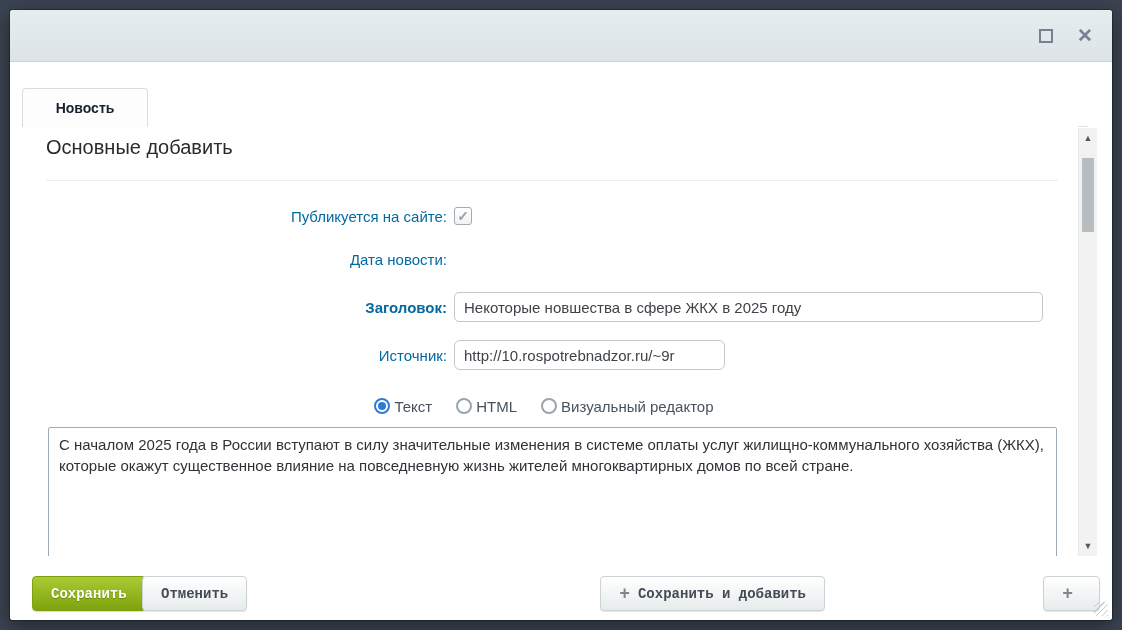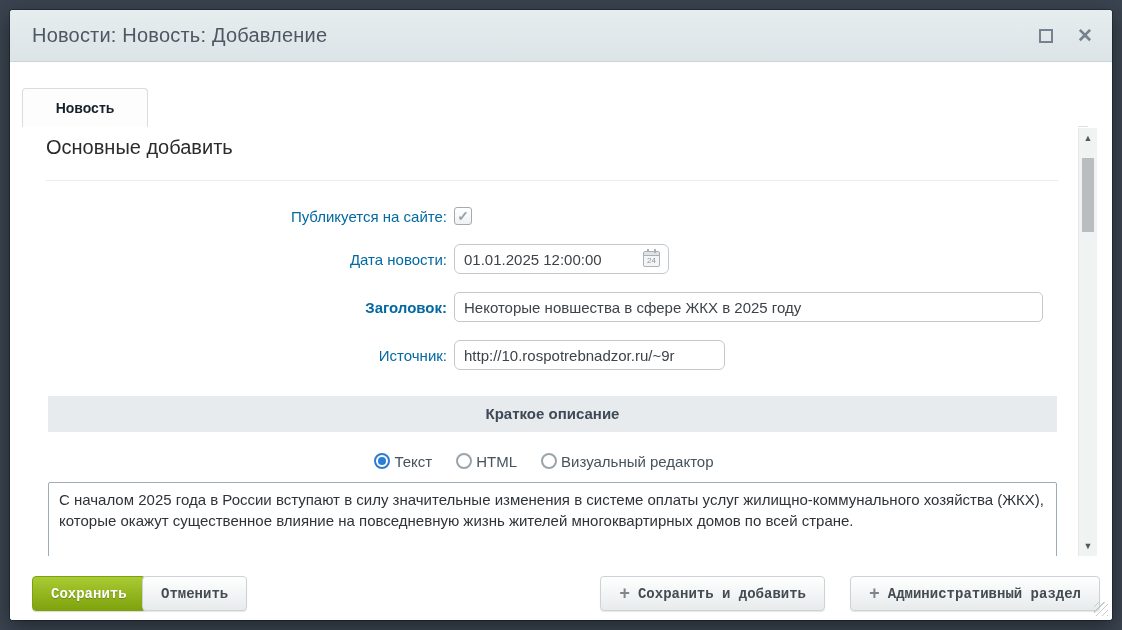--- a/index.html
+++ b/index.html
@@ -147,62 +147,53 @@
     background:repeating-linear-gradient(135deg, transparent 0 3px, #c6cbd0 3px 4px);
   }
 </style>
 </head>
 <body>
 
 <div class="stage">
   <div class="dialog">
 
     <div class="titlebar">
-      <span class="title">Новости: Новость: Добавление</span>
       <span class="win-btn maximize-box"></span>
       <span class="win-btn close-x">✕</span>
     </div>
 
     <div class="tab">Новость</div>
     <div class="tabstrip-line"></div>
 
     <div class="scroll-area">
       <h1 class="section-heading">Основные добавить</h1>
       <div class="heading-rule"></div>
 
       <div class="rows">
 
         <div class="form-row row-checkbox">
           <span class="row-label">Публикуется на сайте:</span>
           <span class="checkbox">✓</span>
         </div>
 
         <div class="form-row row-input">
           <span class="row-label">Дата новости:</span>
-          <span class="input-wrap">
-            <input class="text-input w-date" type="text" value="01.01.2025 12:00:00" style="">
-            <span class="cal-icon">
-              <span class="cal-top"></span>
-              <span class="cal-num">24</span>
-            </span>
-          </span>
         </div>
 
         <div class="form-row row-input">
           <span class="row-label bold-label">Заголовок:</span>
           <input class="text-input w-title" type="text" value="Некоторые новшества в сфере ЖКХ в 2025 году" style="">
         </div>
 
         <div class="form-row row-input row-source">
           <span class="row-label">Источник:</span>
           <input class="text-input w-source" type="text" value="http://10.rospotrebnadzor.ru/~9r" style="">
         </div>
       </div>
 
-      <div class="desc-header">Краткое описание</div>
 
       <div class="mode-row">
         <span class="mode-opt">
           <span class="radio sel"></span>
           <span class="mode-label">Текст</span>
         </span>
         <span class="mode-opt">
           <span class="radio"></span>
           <span class="mode-label">HTML</span>
         </span>
@@ -223,19 +214,18 @@
 
     <div class="btnbar">
       <button class="btn btn-green">Сохранить</button>
       <button class="btn btn-light btn-cancel">Отменить</button>
       <button class="btn btn-light btn-saveadd">
         <span class="plus-glyph">+</span>
         <span>Сохранить и добавить</span>
       </button>
       <button class="btn btn-light btn-admin">
         <span class="plus-glyph">+</span>
-        <span>Административный раздел</span>
       </button>
       <span class="resize-handle"></span>
     </div>
 
   </div>
 </div>
 
 </body></html>

